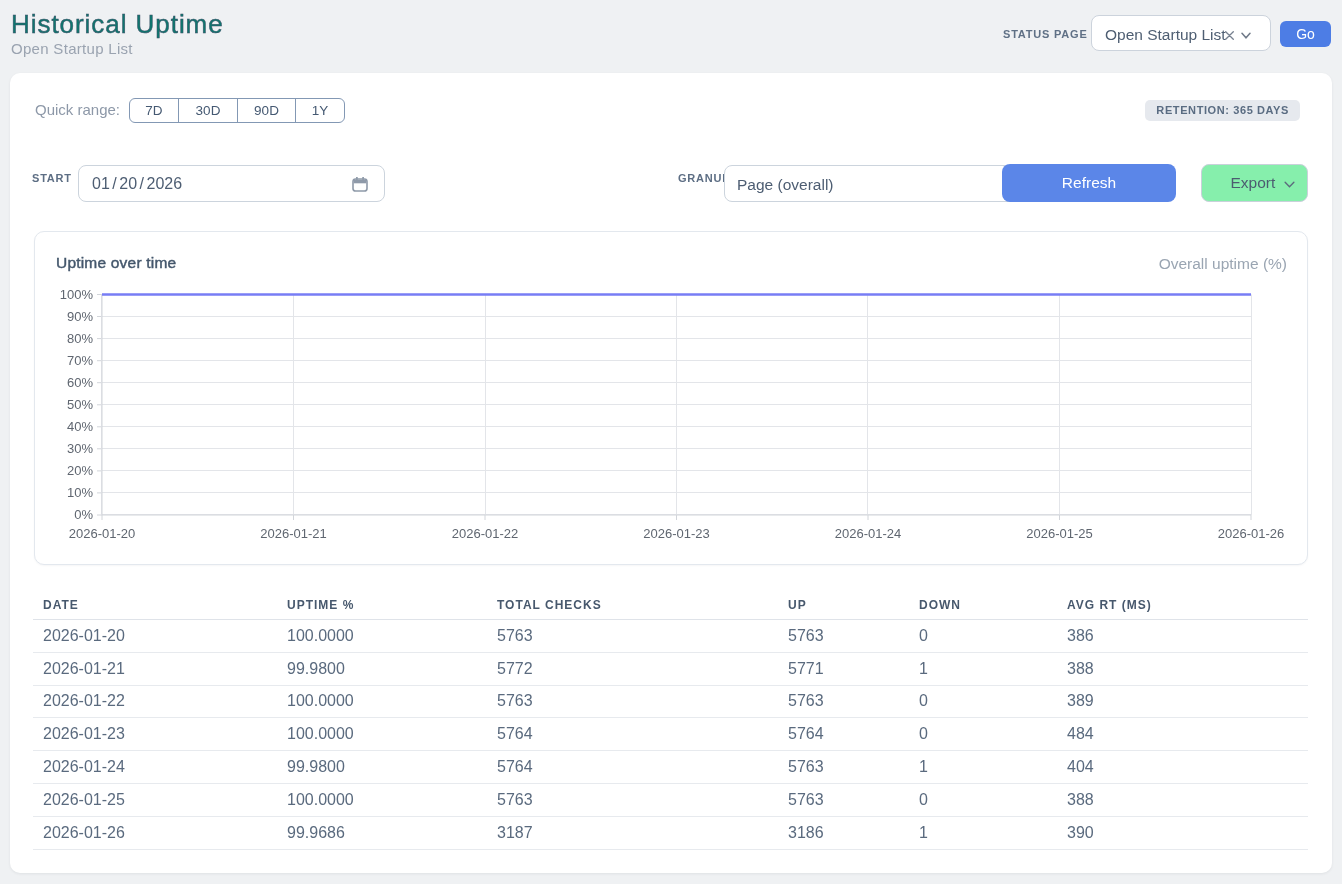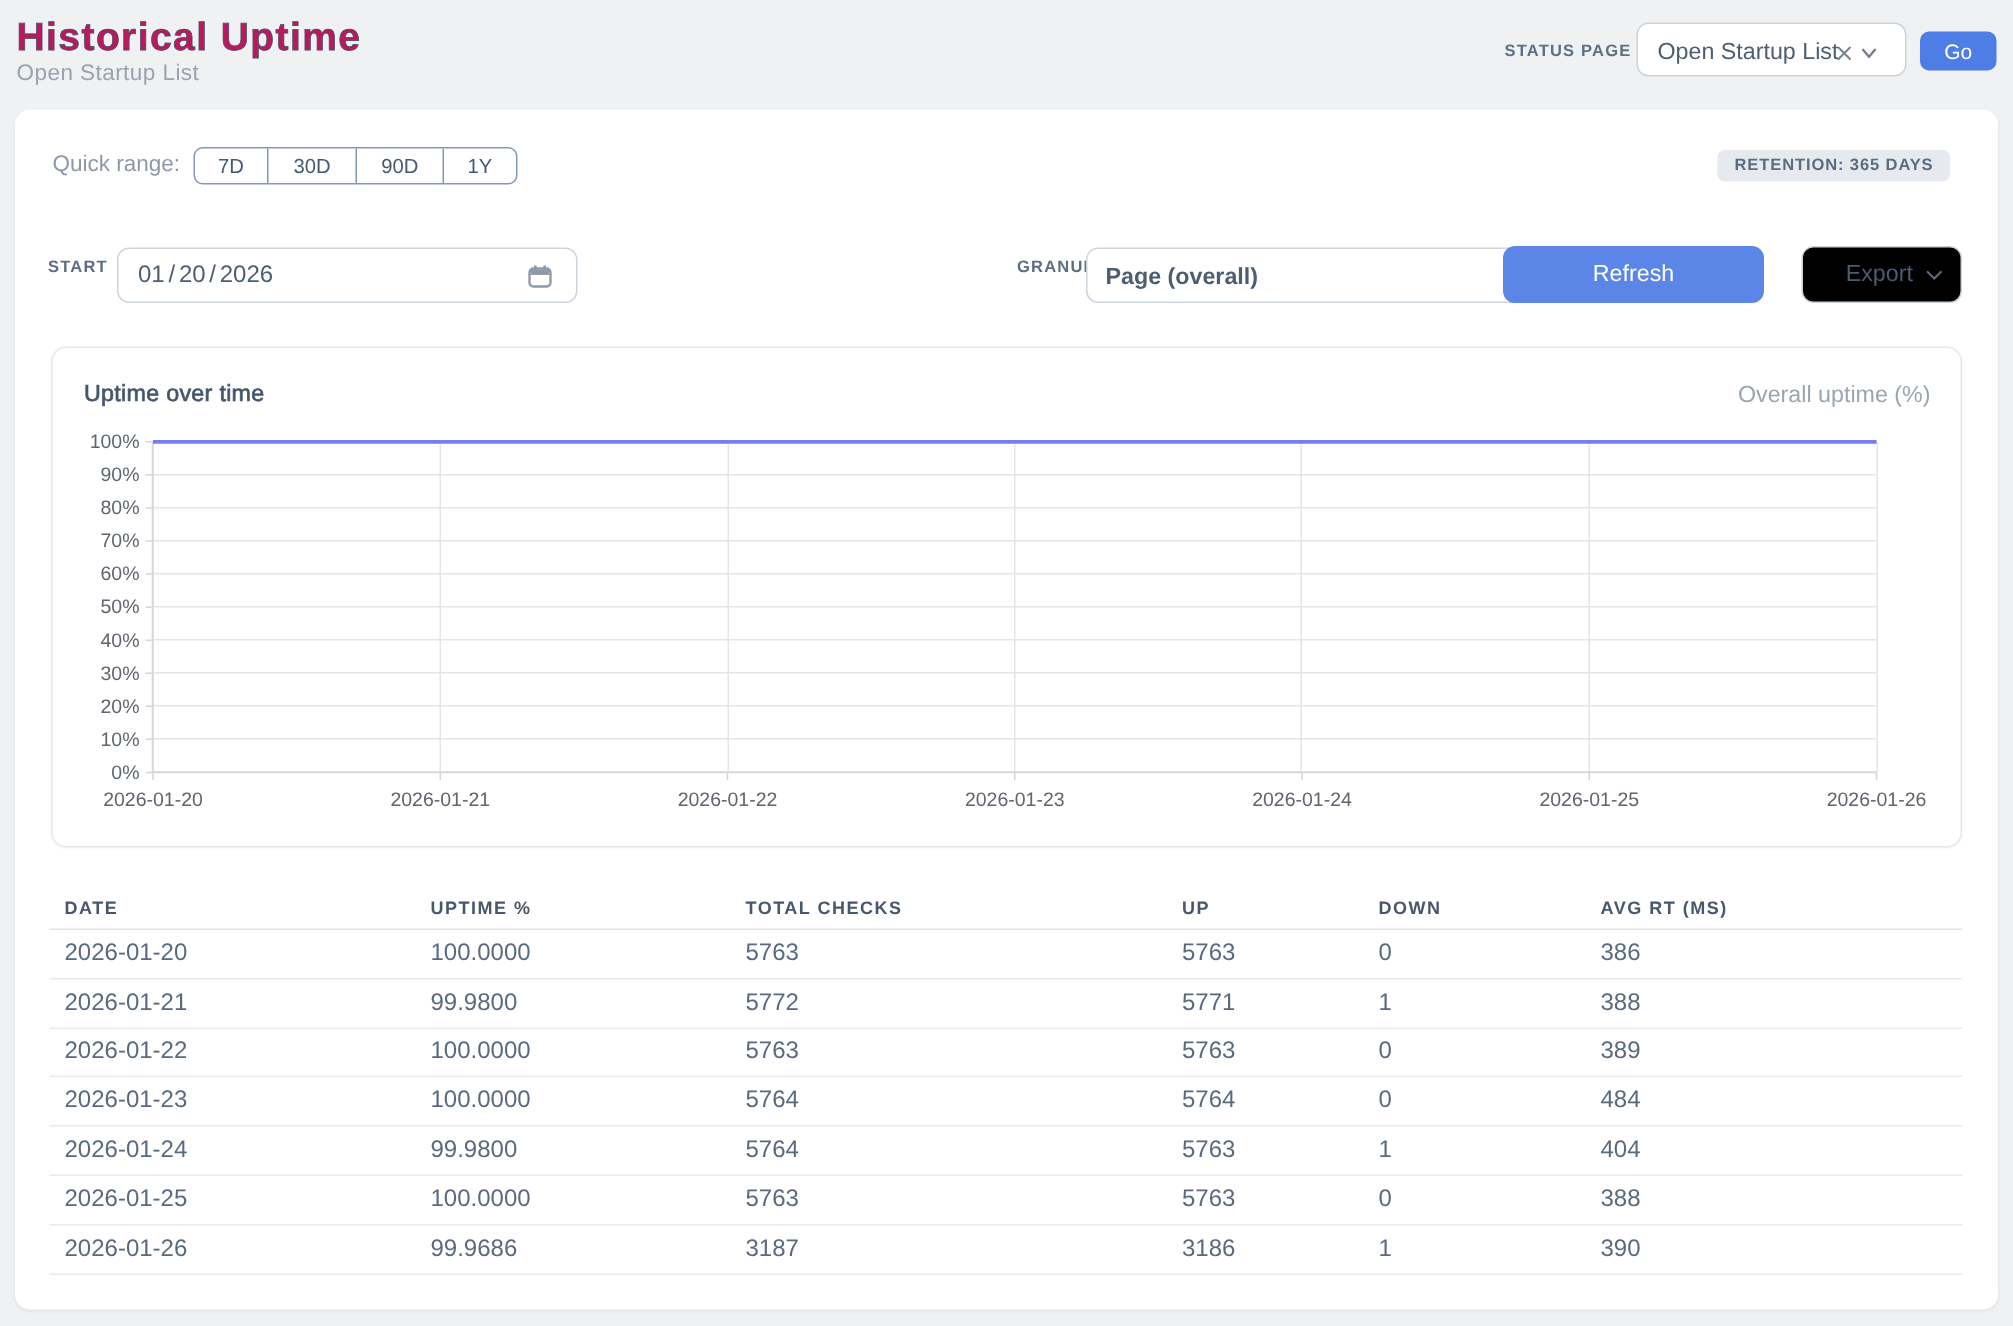--- a/index.html
+++ b/index.html
@@ -1,21 +1,21 @@
 <!DOCTYPE html>
 <html><head>
 <meta charset="utf-8">
 <style>
 * { margin:0; padding:0; box-sizing:border-box; }
 html,body { width:1342px; height:884px; overflow:hidden; }
 body { background:#eff1f3; font-family:"Liberation Sans", sans-serif; position:relative; }
 
 
 .topbar { position:absolute; left:0; top:0; width:1342px; height:73px; }
-.h1 { position:absolute; left:11px; top:9px; font-size:26px; font-weight:700; letter-spacing:0.95px; color:#be185d; -webkit-text-stroke:0.5px #3f5068; }
+.h1 { position:absolute; left:11px; top:9px; font-size:26px; font-weight:400; letter-spacing:0.95px; color:#0f766e; -webkit-text-stroke:0.5px #3f5068; }
 .sub { position:absolute; left:11px; top:40px; font-size:15px; letter-spacing:0.3px; color:#9aa3b0; }
 .spl { position:absolute; left:1003px; top:28px; font-size:11px; font-weight:600; letter-spacing:.8px; color:#5f7085; }
 .selbox { position:absolute; left:1091px; top:15px; width:180px; height:36px; background:#fff; border:1px solid #ccd3dc; border-radius:8px; }
 .selbox .txt { position:absolute; left:13px; top:10px; font-size:15.5px; color:#4e5e72; }
 
 .selbox svg { position:absolute; right:19px; top:16px; }
 .go { position:absolute; left:1280px; top:21px; width:51px; height:26px; background:#4d7de5; border-radius:6px; color:#fff; font-size:14px; text-align:center; line-height:26px; }
 
 
 .card { position:absolute; left:10px; top:73px; width:1322px; height:800px; background:#fff; border-radius:10px; box-shadow:0 1px 3px rgba(16,24,40,.07); }
@@ -28,21 +28,21 @@
 .badge { position:absolute; right:32px; top:27px; height:21px; background:#e6e9ee; border-radius:5px; font-size:11px; font-weight:600; letter-spacing:.6px; color:#5a6c82; line-height:21px; padding:0 11px; }
 
 
 .flabel { position:absolute; font-size:11px; font-weight:600; letter-spacing:.8px; color:#5d6e84;margin-top:27px; }
 .inp { position:absolute; top:92px; height:37px; background:#fff; border:1px solid #ccd4dd; border-radius:8px; font-size:16px; color:#4d5d72;margin-left:44px; }
 .inp .dt { position:absolute; left:13px; top:9px; }
 .dt i { font-style:normal; margin:0 2.5px; }
 .inp svg.cal { position:absolute; right:16px; top:10px; }
 .inp .chev { position:absolute; right:16px; top:13px; }
 .btn-refresh { position:absolute; left:992px; top:91px; width:174px; height:38px; background:#5b86e8; border-radius:8px; color:#fff; font-size:15.5px; text-align:center; line-height:38px; }
-.btn-export { position:absolute; left:1191px; top:91px; width:107px; height:38px; background:#000000; border:1px solid #c9d1da; border-radius:8px; color:#4c5c70; font-size:15.5px; text-align:center; line-height:36px;padding-left:16px; }
+.btn-export { position:absolute; left:1191px; top:91px; width:107px; height:38px; background:#86efac; border:1px solid #c9d1da; border-radius:8px; color:#4c5c70; font-size:15.5px; text-align:center; line-height:36px;padding-left:16px; }
 
 
 .chartcard { position:absolute; left:24px; top:158px; width:1274px; height:334px; border:1px solid #e3e8ee; border-radius:10px; background:#fff; box-shadow:0 1px 2px rgba(16,24,40,.04); }
 .ct1 { position:absolute; left:21px; top:22px; font-size:15.5px; font-weight:400; letter-spacing:0.2px; color:#44576c; -webkit-text-stroke:0.45px #44576c; }
 .ct2 { position:absolute; right:20px; top:23px; font-size:15.5px; color:#9aa5b2; }
 
 
 table { position:absolute; left:23px; top:519px; width:1275px; border-collapse:collapse; table-layout:fixed; }
 th { font-size:12px; font-weight:700; letter-spacing:1px; color:#47586d; text-align:left; padding:6px 0 7px 10px; border-bottom:1px solid #dfe3e9; }
 td { font-size:16px; color:#5a6a7e; padding:0 0 0 10px; height:32.8px; border-bottom:1px solid #e7eaee; }
@@ -80,21 +80,21 @@
   <span class="flabel" style="left:668px; top:72px;">GRANULARITY</span>
 
   <div class="inp" style="left:24px; width:307px;">
     <span class="dt">01<i>/</i>20<i>/</i>2026</span>
     <svg class="cal" width="16" height="16" viewBox="0 0 16 16">
         <rect x="1" y="3" width="14" height="12" rx="2.6" fill="none" stroke="#8f9aa9" stroke-width="1.6"></rect>
         <rect x="1.7" y="3.7" width="12.6" height="3.6" fill="#8f9aa9"></rect>
         <path d="M4.9 1 V4 M11.1 1 V4" stroke="#8f9aa9" stroke-width="1.7"></path>
       </svg>
   </div>
-  <div class="inp" style="left:670px; width:358px;font-weight:bold;">
+  <div class="inp" style="left:670px; width:358px;">
     <span class="dt" style="font-size:15.5px; top:10px; left:12px;">Page (overall)</span>
     <svg class="chev" width="12" height="8" viewBox="0 0 12 8">
         <path d="M1 1.5 L6 6.5 L11 1.5" fill="none" stroke="#6f7b8c" stroke-width="1.6" stroke-linecap="round"></path>
       </svg>
   </div>
   <div class="btn-refresh">Refresh</div>
   <div class="btn-export">Export <svg width="11" height="7" viewBox="0 0 12 8" style="margin-left:4px">
         <path d="M1 1.5 L6 6.5 L11 1.5" fill="none" stroke="#5c6b7d" stroke-width="1.6" stroke-linecap="round"></path>
       </svg></div>
 

